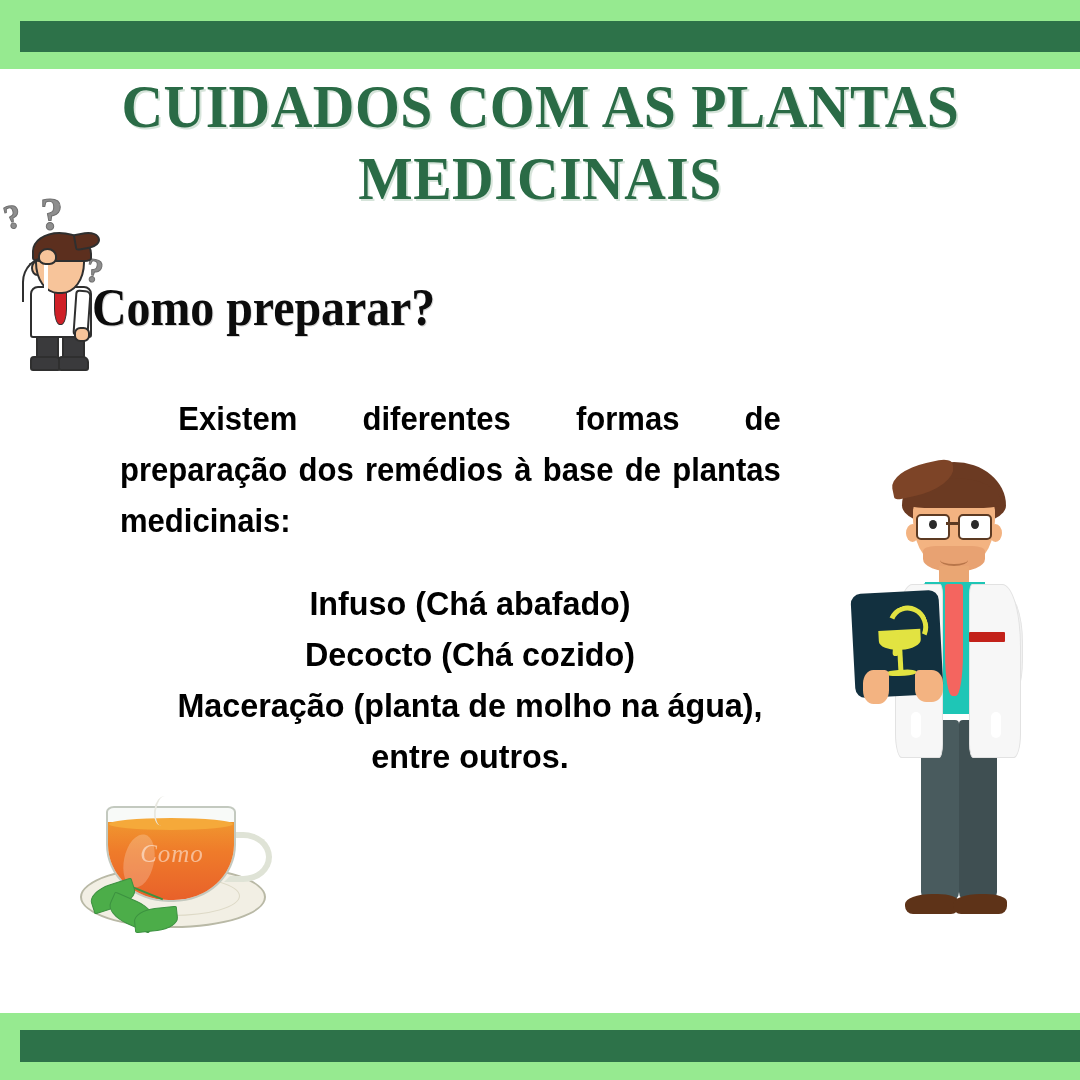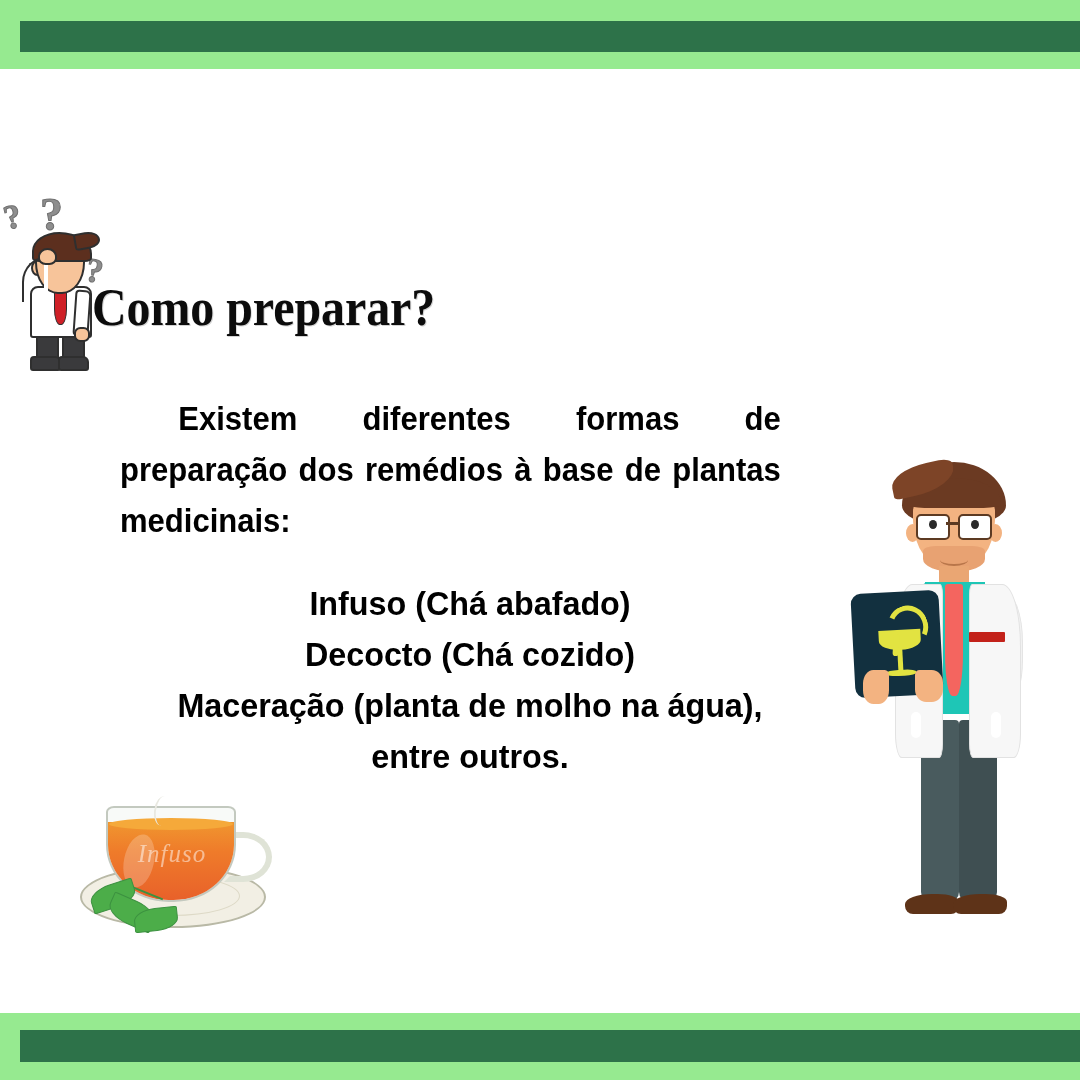--- a/index.html
+++ b/index.html
@@ -601,20 +601,24 @@
 <body>
 
 <div id="slide">
 
   <div class="band-light top"></div>
   <div class="band-dark top"></div>
 
   <div class="band-light bottom"></div>
   <div class="band-dark bottom"></div>
 
+  <div class="title-block">
+    <div class="line">CUIDADOS COM AS PLANTAS</div>
+    <div class="line">MEDICINAIS</div>
+  </div>
 
   <div class="thinking-man">
     <span class="tm-q q1">?</span>
     <span class="tm-q q2">?</span>
     <span class="tm-q q3">?</span>
     <div class="tm-leg l"></div>
     <div class="tm-leg r"></div>
     <div class="tm-shoe l"></div>
     <div class="tm-shoe r"></div>
     <div class="tm-shirt"></div>
@@ -644,21 +648,21 @@
   <div class="teacup">
     <div class="tc-saucer"></div>
     <div class="tc-saucer-inner"></div>
     <div class="tc-handle"></div>
     <div class="tc-cup">
       <div class="tc-tea"></div>
       <div class="tc-tea-top"></div>
       <div class="tc-shine"></div>
     </div>
     <div class="tc-steam"></div>
-    <div class="tc-watermark">Infuso</div>
+    <div class="tc-watermark">Como</div>
     <div class="tc-stem"></div>
     <div class="tc-leaf a"></div>
     <div class="tc-leaf b"></div>
     <div class="tc-leaf c"></div>
   </div>
 
   <div class="doctor">
     <div class="dr-leg-l"></div>
     <div class="dr-leg-r"></div>
     <div class="dr-shoe-l"></div>

